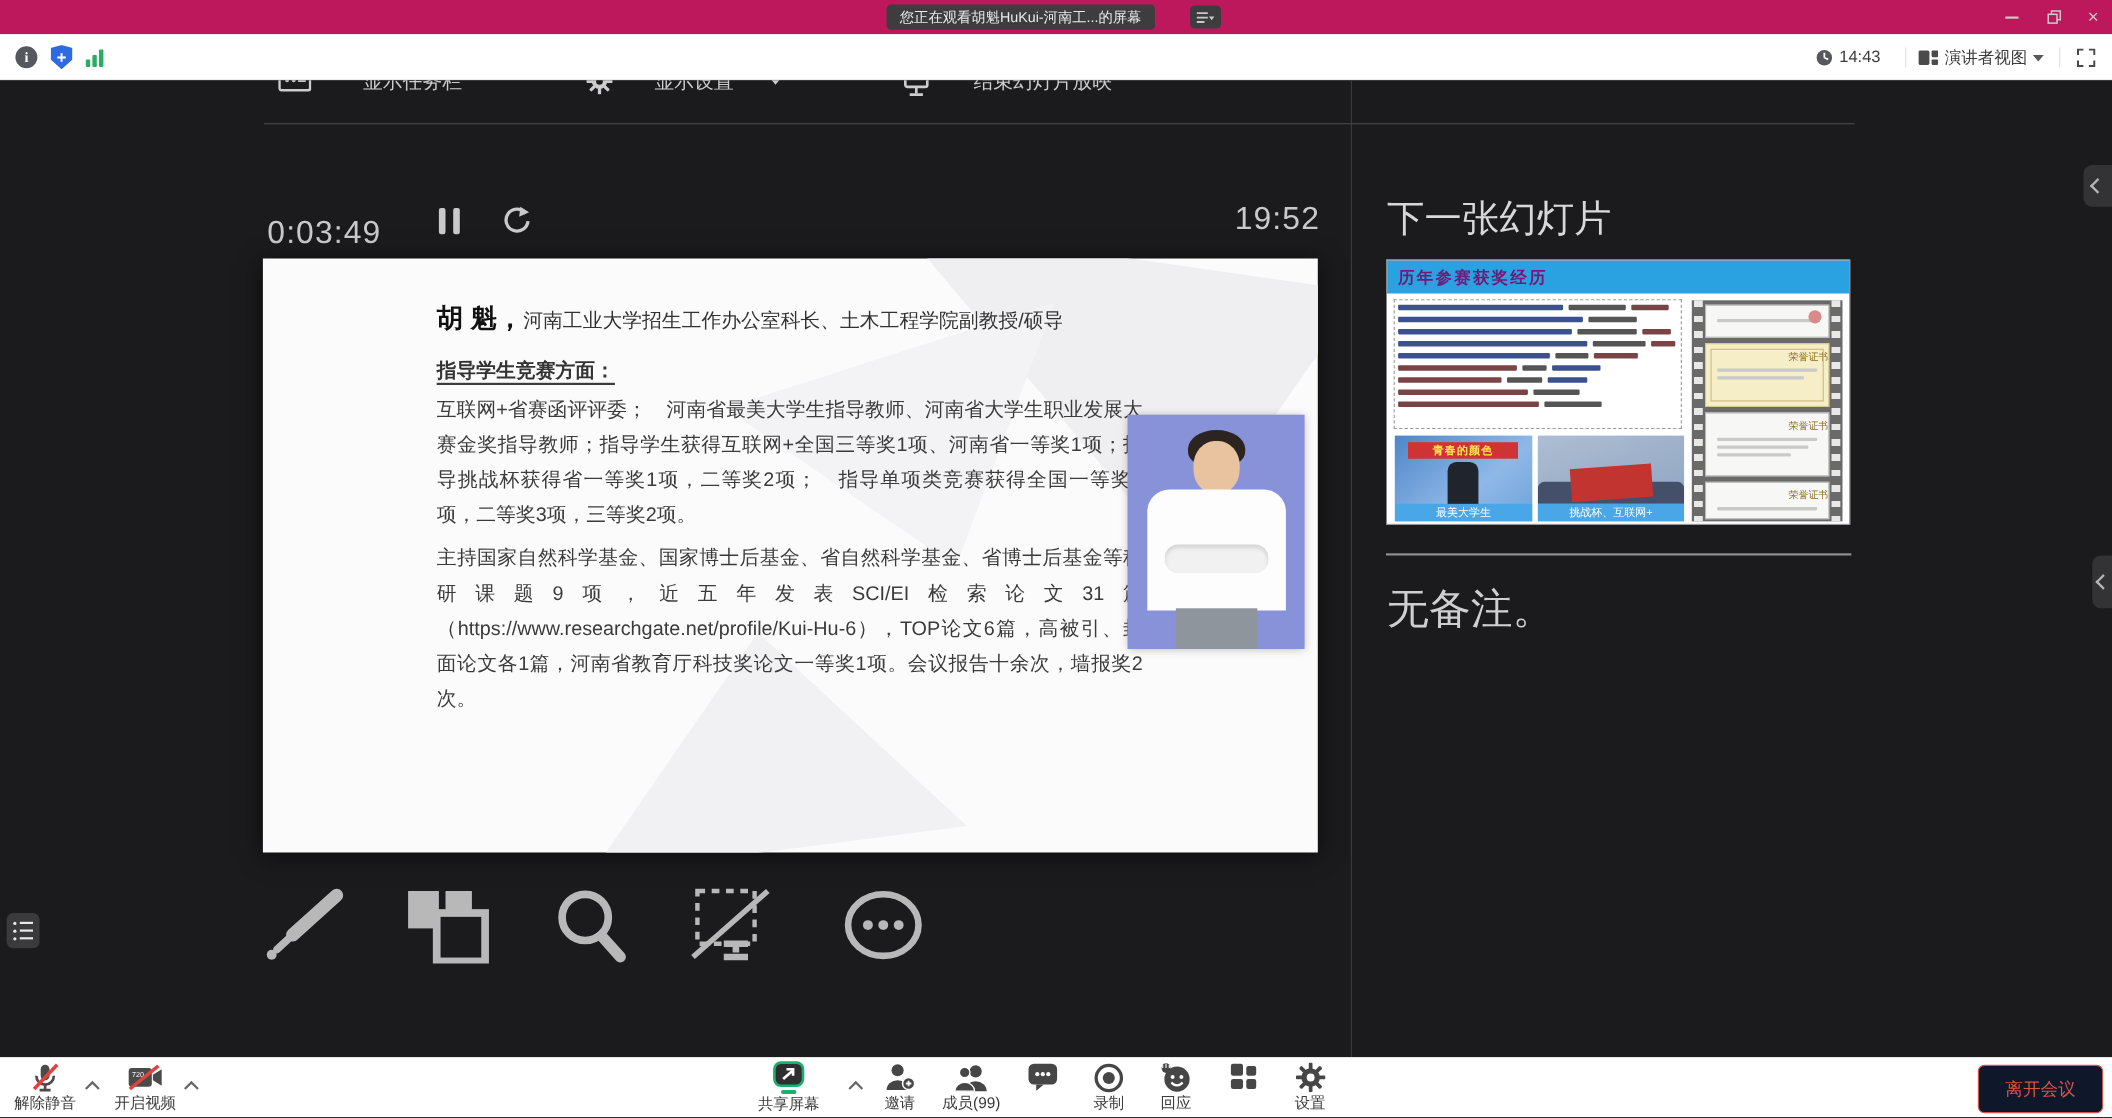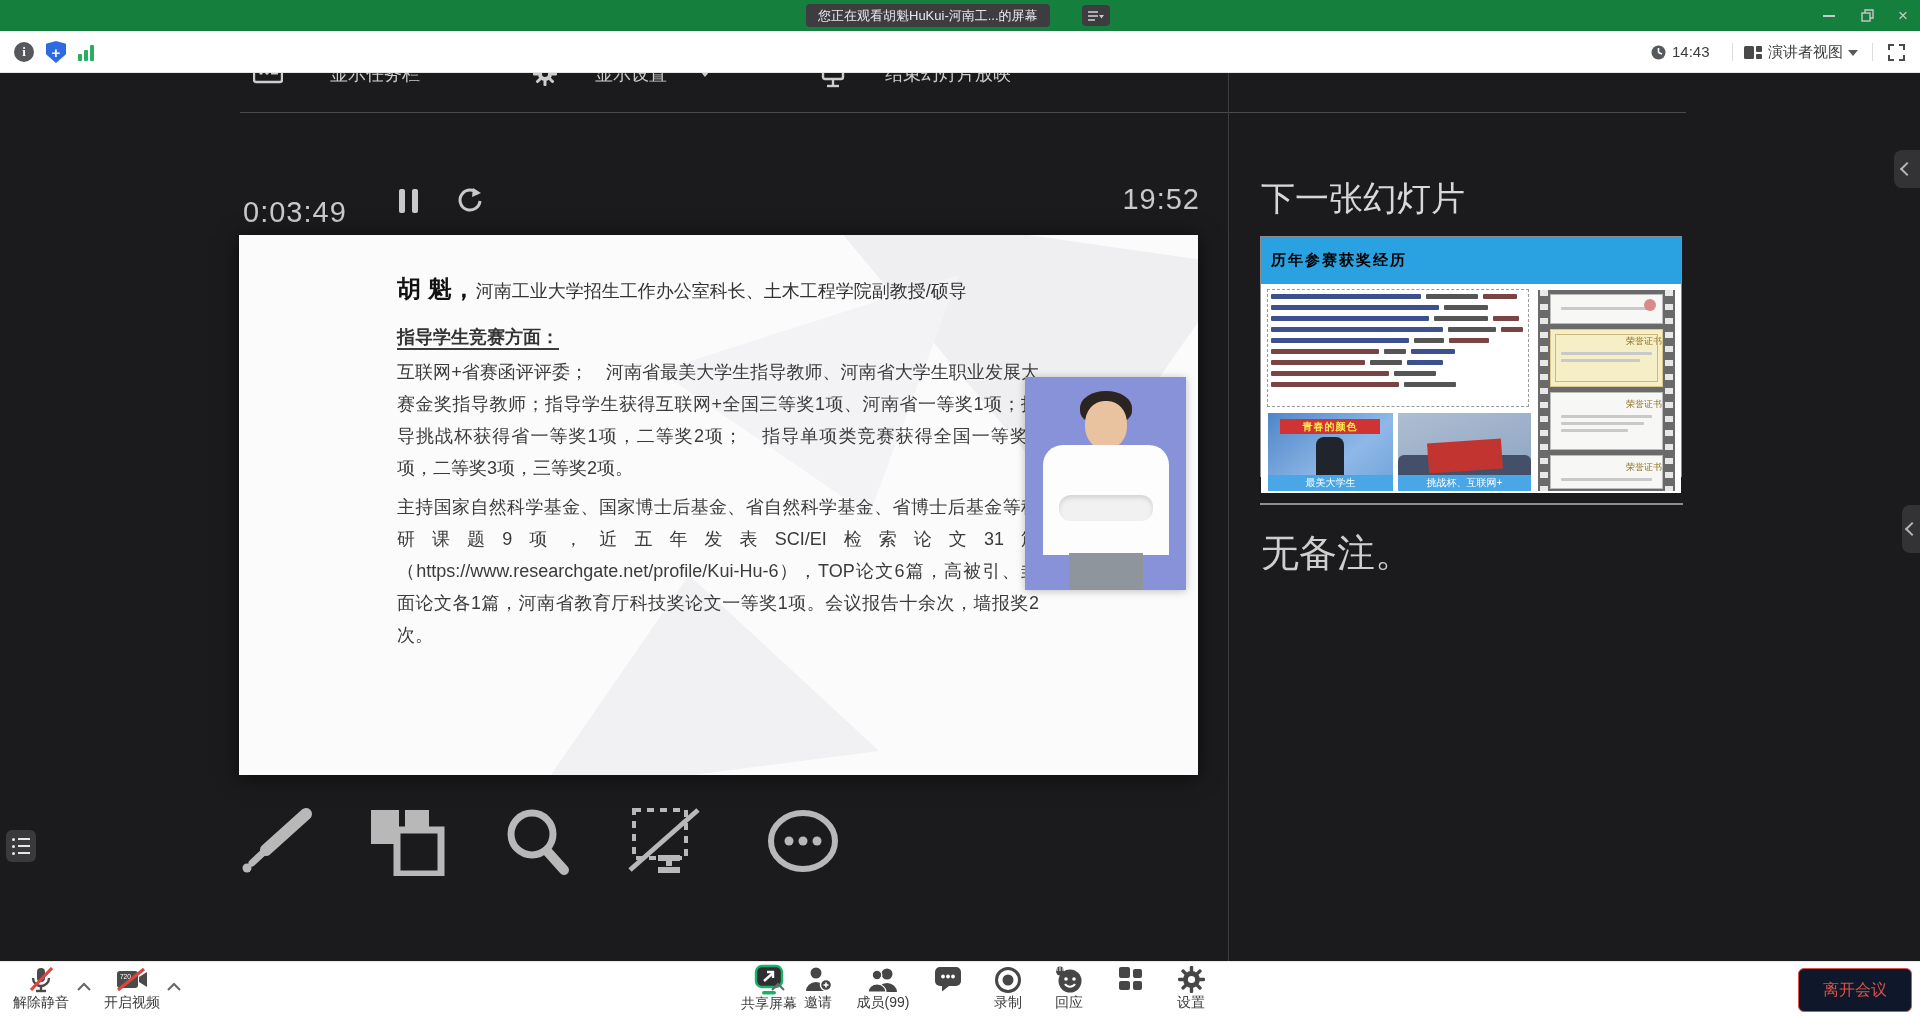--- a/index.html
+++ b/index.html
@@ -1,18 +1,18 @@
 <!DOCTYPE html>
 <html><head>
 <meta charset="utf-8">
 <style>
   html,body{margin:0;padding:0;background:#000;font-family:"Liberation Sans","DejaVu Sans",sans-serif;}
   #app{position:relative;width:1920px;height:1016px;overflow:hidden;background:#1b1b1d;}
   
-  .titlebar{position:absolute;left:0;top:0;width:1920px;height:31px;background:#15803d;}
+  .titlebar{position:absolute;left:0;top:0;width:1920px;height:31px;background:#be185d;}
   .title-pill{position:absolute;left:806px;top:4px;height:23px;padding:0 12px;background:#3d3d40;border-radius:4px;
     color:#e9e9e9;font-size:13px;display:flex;align-items:center;white-space:nowrap;}
   .title-menu{position:absolute;left:1082px;top:5px;width:28px;height:21px;background:#3d3d40;border-radius:4px;
     display:flex;align-items:center;justify-content:center;}
   .win-btn{position:absolute;top:0;width:34px;height:31px;display:flex;align-items:center;justify-content:center;color:#c9c9c9;}
   .win-min-bar{width:12px;height:2px;background:#c9c9c9;}
   .win-close{font-size:17px;line-height:1;}
   
   .statusbar{position:absolute;left:0;top:31px;width:1920px;height:42px;background:#ffffff;border-bottom:1px solid #e7e7e7;box-sizing:border-box;}
   .info-icon{position:absolute;left:14px;top:11px;width:20px;height:20px;border-radius:50%;background:#55595e;color:#fff;
@@ -60,22 +60,22 @@
   .photo .hair{position:absolute;left:55px;top:14px;width:52px;height:34px;background:#2b2420;border-radius:50% 50% 42% 42%;}
   .photo .face{position:absolute;left:60px;top:24px;width:42px;height:48px;background:#e9c29f;border-radius:46%;}
   .photo .shirt{position:absolute;left:18px;top:68px;width:126px;height:110px;background:#fdfdfd;border-radius:20px 20px 0 0;}
   .photo .arms{position:absolute;left:34px;top:118px;width:94px;height:26px;background:#f1f1f1;border-radius:12px;box-shadow:inset 0 3px 4px rgba(0,0,0,.12);}
   .photo .pants{position:absolute;left:44px;top:176px;width:74px;height:37px;background:#8e959d;}
   
   .stool{position:absolute;}
   
   .next-title{position:absolute;left:1261px;top:103px;font-size:34px;color:#d8d8d8;}
   .thumb{position:absolute;left:1260px;top:163px;width:422px;height:241px;background:#fff;border:1px solid #8a8a8a;box-sizing:border-box;}
-  .thumb-head{height:47px;background:#2aa2e2;display:flex;align-items:center;padding-left:10px;
-    color:#000000;font-weight:bold;font-size:15px;letter-spacing:2px;}
+  .thumb-head{height:30px;background:#2aa2e2;display:flex;align-items:center;padding-left:10px;
+    color:#701a75;font-weight:bold;font-size:15px;letter-spacing:2px;}
   .thumb-body{position:relative;height:209px;background:#fff;}
   .trows{position:absolute;left:6px;top:5px;width:262px;height:118px;border:1px dashed #9a9a9a;box-sizing:border-box;padding:4px 3px;}
   .trow{display:flex;gap:5px;margin-bottom:6px;}
   .trow i{display:block;height:5px;border-radius:1px;}
   .b1{background:#3d518f;} .b2{background:#555;} .b3{background:#7a4444;}
   .tphoto{position:absolute;top:129px;height:78px;overflow:hidden;}
   .tphoto .cap{position:absolute;left:0;bottom:0;width:100%;height:16px;background:#49a7e8;color:#fff;
     font-size:10px;display:flex;align-items:center;justify-content:center;white-space:nowrap;}
   .ph1{left:7px;width:125px;background:linear-gradient(140deg,#4f86c8,#8fb8e8 60%,#6fa3d8);}
   .ph1 .ribbon{position:absolute;left:12px;top:6px;width:100px;height:15px;background:#cf3333;color:#ffe84d;
@@ -405,21 +405,21 @@
           <text x="4" y="11" font-size="6.5" fill="#fff" font-family="Liberation Sans, sans-serif">720</text>
           <line x1="2" y1="22" x2="28" y2="1" stroke="#df443c" stroke-width="3.2"></line>
         </svg>
       </div>
       <div class="blabel">开启视频</div>
     </div>
     <svg class="bchev" style="left:166px;" width="16" height="10" viewBox="0 0 16 10">
       <polyline points="2,8 8,2 14,8" fill="none" stroke="#666" stroke-width="2"></polyline>
     </svg>
 
-    <div class="bbtn" style="left:736px;width:66px;">
+    <div class="bbtn" style="left:684px;width:66px;">
       <div class="bicon">
         <svg width="32" height="32" viewBox="0 0 32 32">
           <rect x="3" y="2" width="26" height="21" rx="6" fill="#2f2f31" stroke="#17b26a" stroke-width="2.4"></rect>
           <line x1="11" y1="17" x2="20" y2="9" stroke="#fff" stroke-width="2.4"></line>
           <polyline points="14,8 20,8 20,14" fill="none" stroke="#fff" stroke-width="2.4"></polyline>
           <rect x="9" y="27" width="14" height="3.5" rx="1.7" fill="#17b26a"></rect>
         </svg>
       </div>
       <div class="blabel">共享屏幕</div>
     </div>

